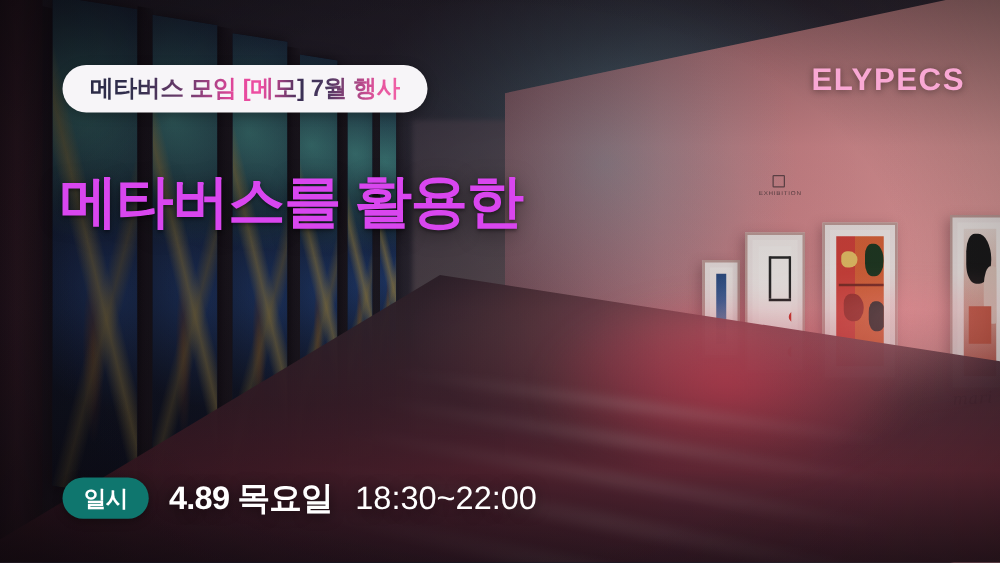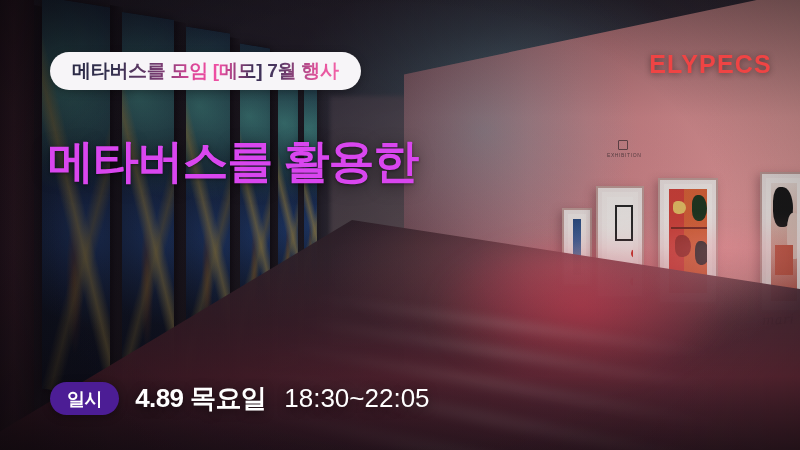--- a/index.html
+++ b/index.html
@@ -228,21 +228,21 @@
 
   
   .content { position: absolute; inset: 0; }
 
   .logo {
     position: absolute;
     right: 28px; top: 50px;
     font-size: 25px;
     font-weight: bold;
     letter-spacing: 1.2px;
-    color: #ef4444;
+    color: #f9a8d4;
     text-shadow: 0 1px 6px rgba(0,0,0,0.42);
   }
 
   .badge {
     position: absolute;
     left: 50px; top: 52px;
     height: 38px;
     padding: 0 22px;
     display: flex;
     align-items: center;
@@ -295,21 +295,21 @@
     left: 50px; bottom: 34px;
     display: flex;
     align-items: center;
     gap: 16px;
   }
   .date-pill {
     height: 33px;
     padding: 0 17px;
     display: flex;
     align-items: center;
-    background: #4c1d95;
+    background: #0f766e;
     border-radius: 17px;
     box-shadow: 0 2px 8px rgba(0,0,0,0.35);
   }
   .date-pill-text {
     color: #ffffff;
     font-size: 18px;
     font-weight: bold;
     letter-spacing: -0.4px;
   }
   .date-text {
@@ -407,31 +407,31 @@
 
     <div class="scrim"></div>
     <div class="vignette"></div>
   </div>
 
   <div class="content">
 
     <div class="logo">ELYPECS</div>
 
     <div class="badge">
-      <span class="badge-text">메타버스를 모임 [메모] 7월 행사</span>
+      <span class="badge-text">메타버스 모임 [메모] 7월 행사</span>
     </div>
 
     <div class="headline">
       <div class="hl-1">메타버스를 활용한</div>
     </div>
 
     <div class="datebar">
       <div class="date-pill">
         <span class="date-pill-text">일시</span>
       </div>
       <div class="date-text">
         <span>4.89 목요일</span>
-        <span class="date-time">18:30~22:05</span>
+        <span class="date-time">18:30~22:00</span>
       </div>
     </div>
 
   </div>
 </div>
 
 </body></html>

